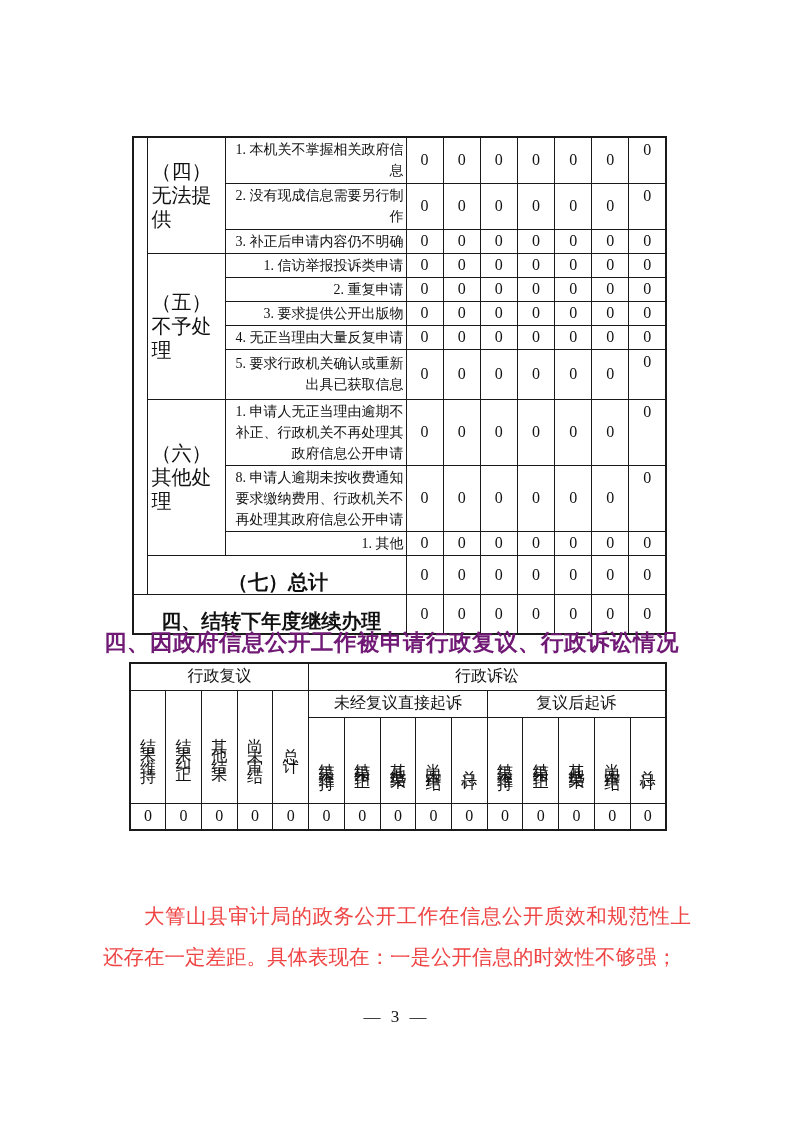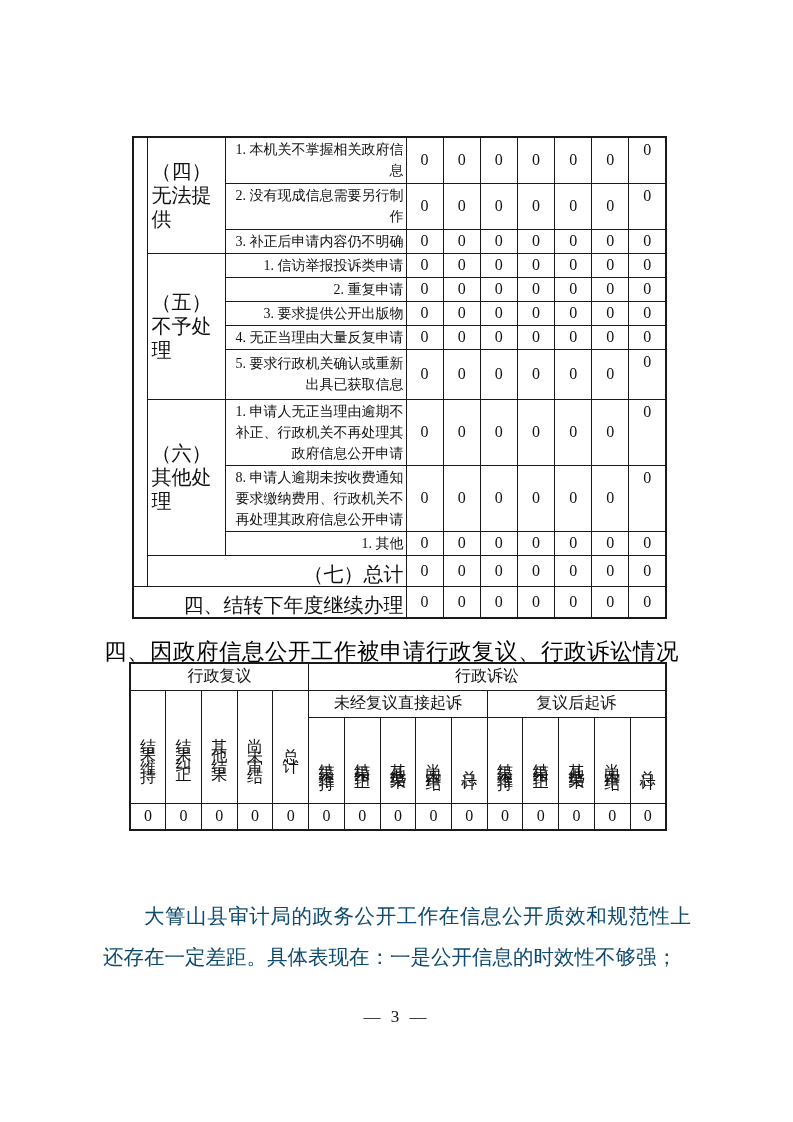--- a/index.html
+++ b/index.html
@@ -36,41 +36,41 @@
   }
   .t1 td.cat {
     font-size: 20px;
     line-height: 24px;
     padding: 1px 2px 1px 4px;
     text-align: left;
   }
   .t1 td.big {
     font-size: 20px;
     line-height: 22px;
-    padding: 7px 2px 1px 5px;
-    text-align: right;
+    padding: 15px 2px 1px 5px;
+    text-align: center;
+    font-weight: bold;
   }
   .t1 td.val {
     font-size: 16px;
     text-align: center;
   }
   .t1 td.vtop { vertical-align: top; padding-top: 3px; }
   .t1 td.spacer { padding: 0; }
 
   
   .sec-heading {
     position: absolute;
     left: 104px;
     font-family: "Liberation Sans", sans-serif;
-    font-weight: normal;
+    font-weight: bold;
     font-size: 22.5px;
     letter-spacing: 0.5px;
     white-space: nowrap;
-    color: #000000;
-    margin-top: 9px;
+    color: #701a75;
   }
   #heading-4 { top: 627px; }
   #heading-5 { top: 858px; }
 
   
   .t2 {
     position: absolute;
     left: 129px;
     top: 662px;
     width: 538px;
@@ -97,21 +97,21 @@
   .para {
     position: absolute;
     left: 103px;
     top: 896px;
     width: 588px;
     font-size: 20.5px;
     line-height: 41px;
     text-align: justify;
     text-align-last: left;
     text-indent: 41px;
-    color: #0c4a6e;
+    color: #ef4444;
   }
 
   
   .page-num {
     position: absolute;
     top: 1007px;
     left: 0;
     width: 100%;
     text-align: center;
     font-size: 17px;

